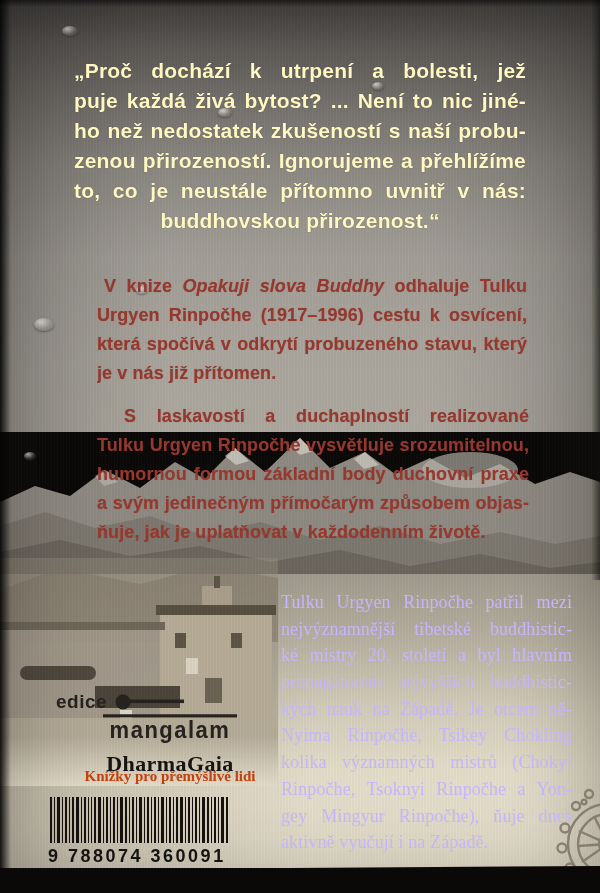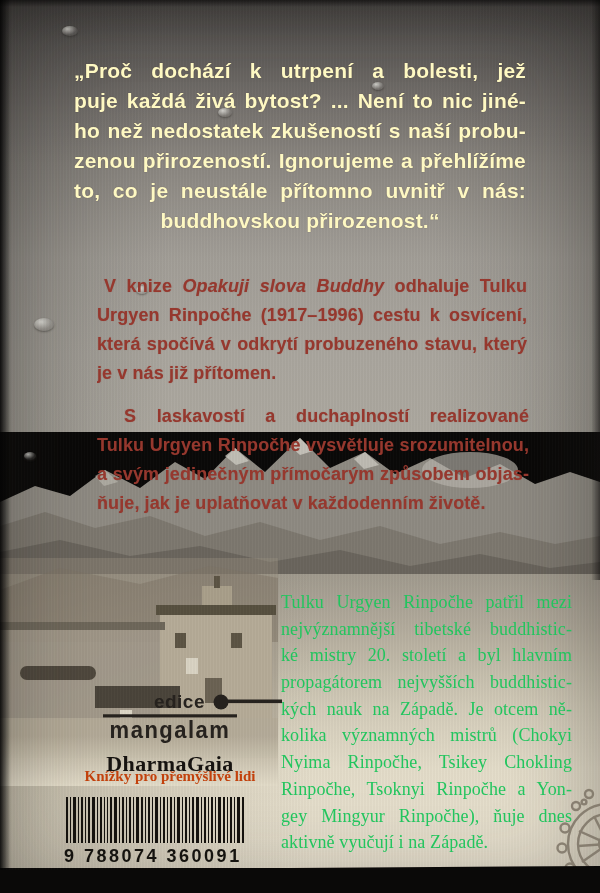--- a/index.html
+++ b/index.html
@@ -40,35 +40,35 @@
 
   .redpara{z-index:5;color:#96382e;font-weight:bold;font-size:18px;letter-spacing:.1px;
     text-shadow:0 0 1px rgba(120,40,34,.35);}
   .para2{left:97px;top:272px;width:430px;}
   .para3{left:97px;top:402px;width:432px;}
   .redpara .tline{height:29px;line-height:29px;}
   .indent1{text-indent:7px;}
   .indent2{text-indent:27px;}
   .it{font-style:italic;}
 
-  .bio{left:281px;top:589px;width:291px;z-index:5;color:#22c55e;
+  .bio{left:281px;top:589px;width:291px;z-index:5;color:#c4b5fd;
     font-family:"Liberation Serif","DejaVu Serif",serif;font-size:18px;letter-spacing:.1px;}
   .bio .tline{height:26.7px;line-height:26.7px;}
 
   
   .publisher{left:56px;top:690px;width:228px;z-index:5;text-align:center;color:#26221e;}
-  .edice-row{display:flex;align-items:center;justify-content:flex-end;gap:7px;height:24px;}
+  .edice-row{display:flex;align-items:center;justify-content:flex-start;gap:7px;height:24px;}
   .edice-label{font-weight:bold;font-size:19px;letter-spacing:.5px;}
   .mangalam{display:inline-block;margin-top:1px;border-top:3px solid #26221e;padding:0 7px 0 7px;
     font-weight:bold;font-size:22px;letter-spacing:1.5px;transform:scaleY(1.05);}
   .dharmagaia{margin-top:9px;font-family:"Liberation Serif","DejaVu Serif",serif;
     font-weight:bold;font-size:22px;letter-spacing:.4px;color:#161310;line-height:22px;}
   .tagline{margin-top:-8px;font-family:"Liberation Serif","DejaVu Serif",serif;
     font-weight:bold;font-size:15px;color:#c2410c;line-height:18px;}
-  .barcode{left:64px;top:797px;width:196px;z-index:5;text-align:left;}
+  .barcode{left:48px;top:797px;width:196px;z-index:5;text-align:left;}
   .barcode-digits{margin-top:-3px;font-weight:bold;font-size:18px;letter-spacing:2.5px;color:#15130f;}
 
   .wheel{left:532px;top:786px;width:68px;height:104px;z-index:4;}
 </style>
 </head>
 <body>
 
 <div class="page">
 
   <div class="layer bg-upper"></div>
@@ -132,32 +132,33 @@
   <div class="layer redpara para2">
     <div class="tline indent1"><span>V knize </span><span class="it">Opakuji slova Buddhy</span><span> odhaluje Tulku</span></div>
     <div class="tline">Urgyen Rinpočhe (1917–1996) cestu k osvícení,</div>
     <div class="tline">která spočívá v odkrytí probuzeného stavu, který</div>
     <div class="tline l">je v nás již přítomen.</div>
   </div>
 
   <div class="layer redpara para3">
     <div class="tline indent2">S laskavostí a duchaplností realizované bytosti</div>
     <div class="tline">Tulku Urgyen Rinpočhe vysvětluje srozumitelnou,</div>
+    <div class="tline">humornou formou základní body duchovní praxe</div>
     <div class="tline">a svým jedinečným přímočarým způsobem objas-</div>
     <div class="tline l">ňuje, jak je uplatňovat v každodenním životě.</div>
   </div>
 
   <div class="layer bio">
     <div class="tline">Tulku Urgyen Rinpočhe patřil mezi</div>
     <div class="tline">nejvýznamnější tibetské buddhistic-</div>
     <div class="tline">ké mistry 20. století a byl hlavním</div>
     <div class="tline">propagátorem nejvyšších buddhistic-</div>
     <div class="tline">kých nauk na Západě. Je otcem ně-</div>
+    <div class="tline">Nyima Rinpočhe, Tsikey Chokling</div>
     <div class="tline">kolika významných mistrů (Chokyi</div>
-    <div class="tline">Nyima Rinpočhe, Tsikey Chokling</div>
     <div class="tline">Rinpočhe, Tsoknyi Rinpočhe a Yon-</div>
     <div class="tline">gey Mingyur Rinpočhe), ňuje dnes</div>
     <div class="tline l">aktivně vyučují i na Západě.</div>
   </div>
 
   <div class="layer publisher">
     <div class="edice-row">
       <span class="edice-label">edice</span>
       <svg width="72" height="20" viewBox="0 0 72 20">
         <circle cx="9" cy="10" r="7.5" fill="#26221e"></circle>

